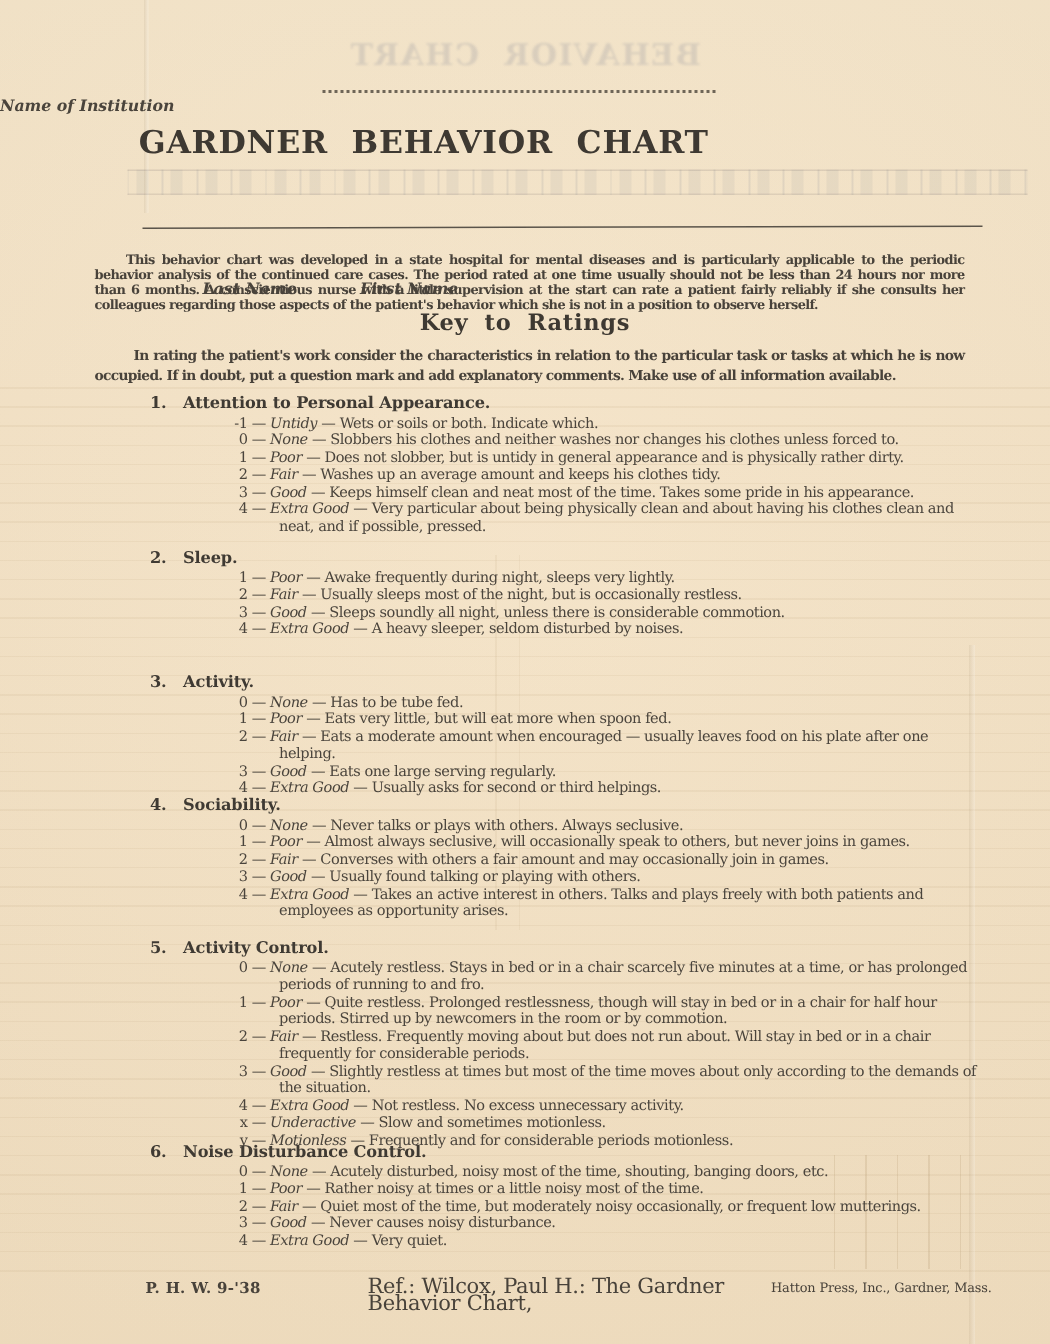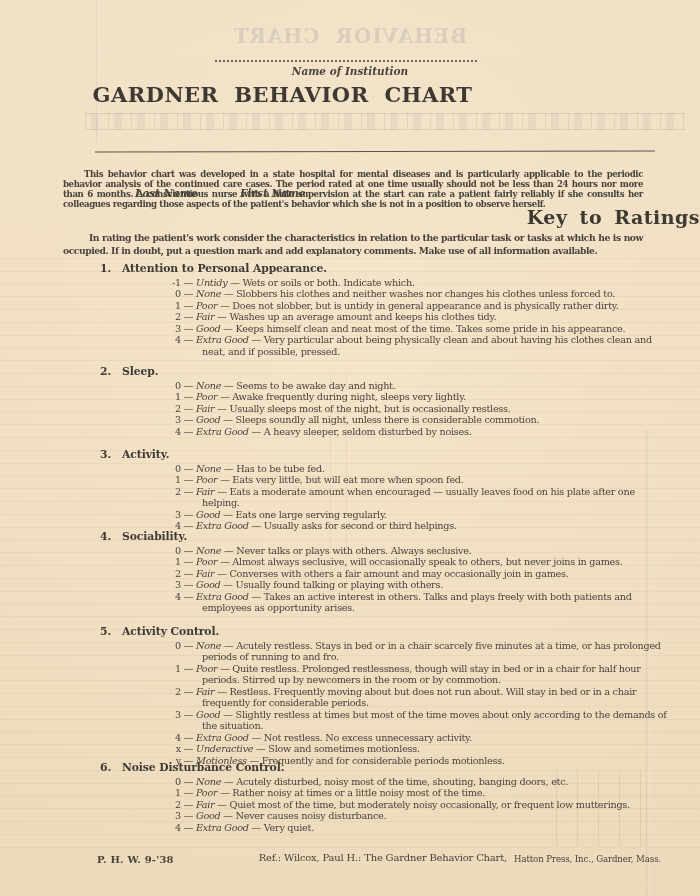--- a/index.html
+++ b/index.html
@@ -27,49 +27,49 @@
     background:linear-gradient(90deg, rgba(120,95,60,0.10), rgba(255,255,255,0.25));}
   .crease-right{position:absolute;left:646px;top:430px;width:4px;height:466px;
     background:linear-gradient(90deg, rgba(120,95,60,0.10), rgba(255,255,255,0.22));}
   .bleed-grid-br{position:absolute;left:556px;top:770px;width:96px;height:76px;pointer-events:none;
     background:repeating-linear-gradient(90deg, rgba(176,148,106,0.22) 0 1px, transparent 1px 21px);}
   .bleed-vpair{position:absolute;left:330px;top:370px;width:20px;height:250px;pointer-events:none;
     background:repeating-linear-gradient(90deg, rgba(176,148,106,0.10) 0 1px, transparent 1px 16px);}
   
   .dotted-line{position:absolute;top:60px;left:215px;width:262px;height:0;
     border-bottom:2px dotted #6e6557;}
-  .institution-label{position:absolute;top:65px;left:0;width:700px;text-align:center;
+  .institution-label{position:absolute;top:65px;left:0;width:700px;
     font-style:italic;font-weight:bold;font-size:10.5px;color:#4a443c;}
   .doc-title{position:absolute;top:82px;left:0;width:565px;text-align:center;
     font-weight:bold;font-size:21px;letter-spacing:.5px;word-spacing:8px;color:#3e3932;}
   .name-rule{position:absolute;top:151px;left:95px;width:560px;height:1px;background:#5a544a;transform:rotate(-.12deg);}
   .name-label{position:absolute;top:155px;font-style:italic;font-weight:bold;font-size:10.5px;color:#4a443c;margin-top:32px;}
   .name-last{left:135px;} .name-first{left:240px;}
   .intro-para{position:absolute;top:169px;left:63px;width:580px;
     font-weight:bold;font-size:8.6px;line-height:10px;letter-spacing:-0.4px;
     text-align:justify;text-indent:21px;color:#48423a;}
-  .key-heading{position:absolute;top:206px;left:0;width:700px;text-align:right;
-    font-weight:bold;font-size:19px;letter-spacing:.5px;word-spacing:5px;color:#3e3932;}
+  .key-heading{position:absolute;top:206px;left:0;width:700px;text-align:center;
+    font-weight:bold;font-size:15px;letter-spacing:.5px;word-spacing:5px;color:#3e3932;}
   .key-intro{position:absolute;top:231px;left:63px;width:580px;
     font-weight:bold;font-size:9.2px;line-height:13px;letter-spacing:-0.45px;
     text-align:justify;text-indent:26px;color:#48423a;}
   
   .sec{position:absolute;left:100px;width:552px;}
   .sec-1{top:262px}.sec-2{top:365px}.sec-3{top:448px}.sec-4{top:530px}.sec-5{top:625px}.sec-6{top:761px}
   .sec-head{font-weight:bold;font-size:10.8px;color:#3f3a33;letter-spacing:-0.1px;}
   .sec-num{display:inline-block;width:22px;}
-  .items{margin-top:2px;margin-left:66px;width:502px;}
+  .items{margin-top:2px;margin-left:50px;width:502px;}
   .item{font-size:9.7px;line-height:11.45px;letter-spacing:-0.28px;color:#4a443c;
     padding-left:36px;text-indent:-36px;}
   .it-code{display:inline-block;width:15px;text-align:right;text-indent:0;}
   .it-term{font-style:italic;}
   
   .footer-left{position:absolute;top:854px;left:97px;font-weight:bold;font-size:10px;letter-spacing:.2px;color:#48423a;}
-  .footer-ref{position:absolute;top:853px;left:245px;width:262px;text-align:right;
-    font-size:10px;line-height:10.5px;letter-spacing:-0.2px;color:#48423a;}
+  .footer-ref{position:absolute;top:853px;left:245px;width:262px;text-align:left;
+    font-size:14px;line-height:10.5px;letter-spacing:-0.2px;color:#48423a;}
   .footer-right{position:absolute;top:854px;left:514px;font-size:8.6px;letter-spacing:-0.1px;color:#48423a;}
 </style>
 </head>
 <body>
 
 <div class="page">
 
   <div class="bleed-title">BEHAVIOR CHART</div>
   <div class="bleed-band"></div>
   <div class="hline-overlay"></div>
@@ -98,21 +98,20 @@
           <div class="item"><span class="it-code">0</span><span class="it-dash"> — </span><em class="it-term">None</em><span class="it-dash"> — </span><span class="it-text">Slobbers his clothes and neither washes nor changes his clothes unless forced to.</span></div>
           <div class="item"><span class="it-code">1</span><span class="it-dash"> — </span><em class="it-term">Poor</em><span class="it-dash"> — </span><span class="it-text">Does not slobber, but is untidy in general appearance and is physically rather dirty.</span></div>
           <div class="item"><span class="it-code">2</span><span class="it-dash"> — </span><em class="it-term">Fair</em><span class="it-dash"> — </span><span class="it-text">Washes up an average amount and keeps his clothes tidy.</span></div>
           <div class="item"><span class="it-code">3</span><span class="it-dash"> — </span><em class="it-term">Good</em><span class="it-dash"> — </span><span class="it-text">Keeps himself clean and neat most of the time.  Takes some pride in his appearance.</span></div>
           <div class="item"><span class="it-code">4</span><span class="it-dash"> — </span><em class="it-term">Extra Good</em><span class="it-dash"> — </span><span class="it-text">Very particular about being physically clean and about having his clothes clean and neat, and if possible, pressed.</span></div>
         </div>
       </section>
       <section class="sec sec-2">
         <div class="sec-head"><span class="sec-num">2.</span><span class="sec-title">Sleep.</span></div>
         <div class="items">
-          <div class="item"><span class="it-code">0</span><span class="it-dash"> — </span><em class="it-term">None</em><span class="it-dash"> — </span><span class="it-text">Seems to be awake day and night.</span></div>
           <div class="item"><span class="it-code">1</span><span class="it-dash"> — </span><em class="it-term">Poor</em><span class="it-dash"> — </span><span class="it-text">Awake frequently during night, sleeps very lightly.</span></div>
           <div class="item"><span class="it-code">2</span><span class="it-dash"> — </span><em class="it-term">Fair</em><span class="it-dash"> — </span><span class="it-text">Usually sleeps most of the night, but is occasionally restless.</span></div>
           <div class="item"><span class="it-code">3</span><span class="it-dash"> — </span><em class="it-term">Good</em><span class="it-dash"> — </span><span class="it-text">Sleeps soundly all night, unless there is considerable commotion.</span></div>
           <div class="item"><span class="it-code">4</span><span class="it-dash"> — </span><em class="it-term">Extra Good</em><span class="it-dash"> — </span><span class="it-text">A heavy sleeper, seldom disturbed by noises.</span></div>
         </div>
       </section>
       <section class="sec sec-3">
         <div class="sec-head"><span class="sec-num">3.</span><span class="sec-title">Activity.</span></div>
         <div class="items">
           <div class="item"><span class="it-code">0</span><span class="it-dash"> — </span><em class="it-term">None</em><span class="it-dash"> — </span><span class="it-text">Has to be tube fed.</span></div>

